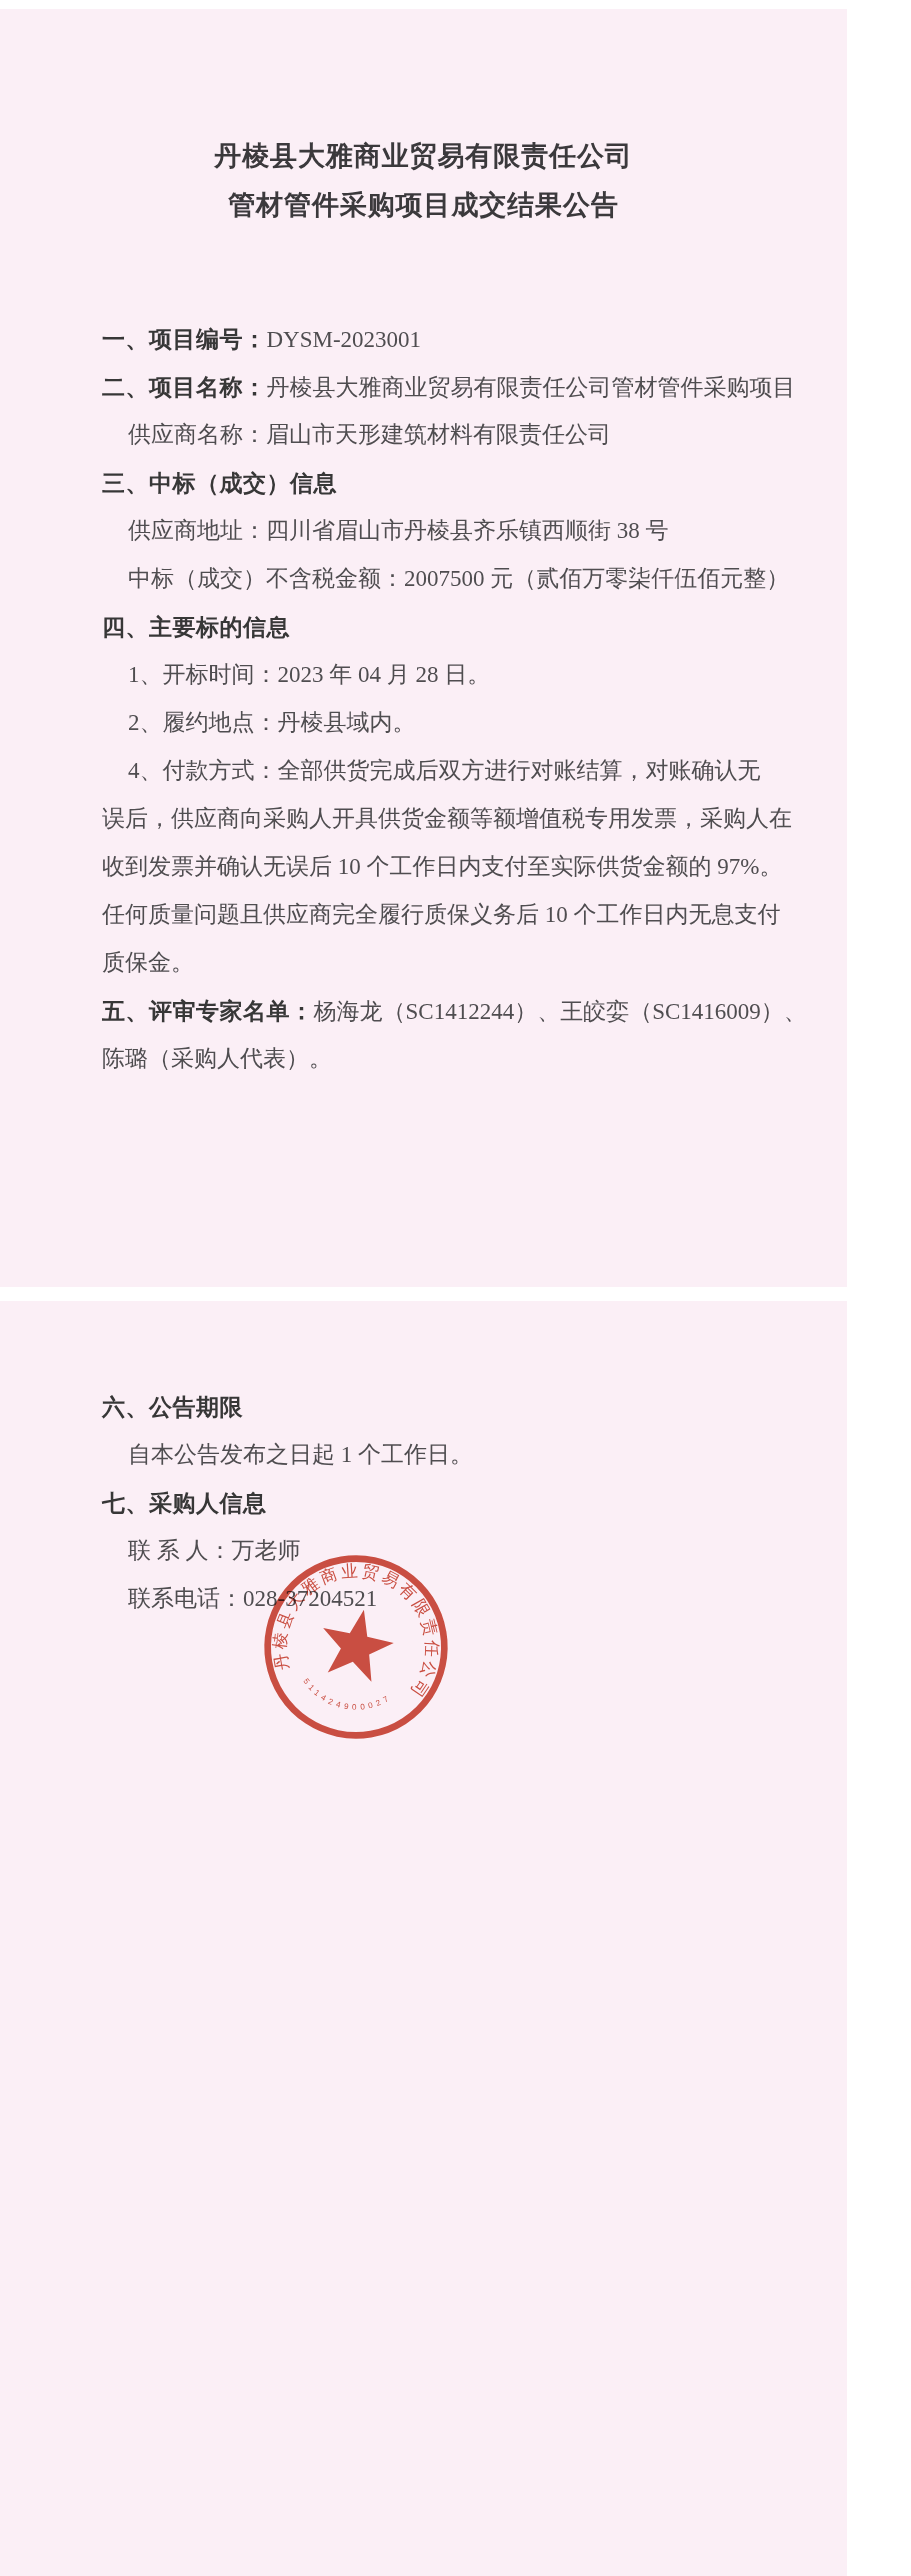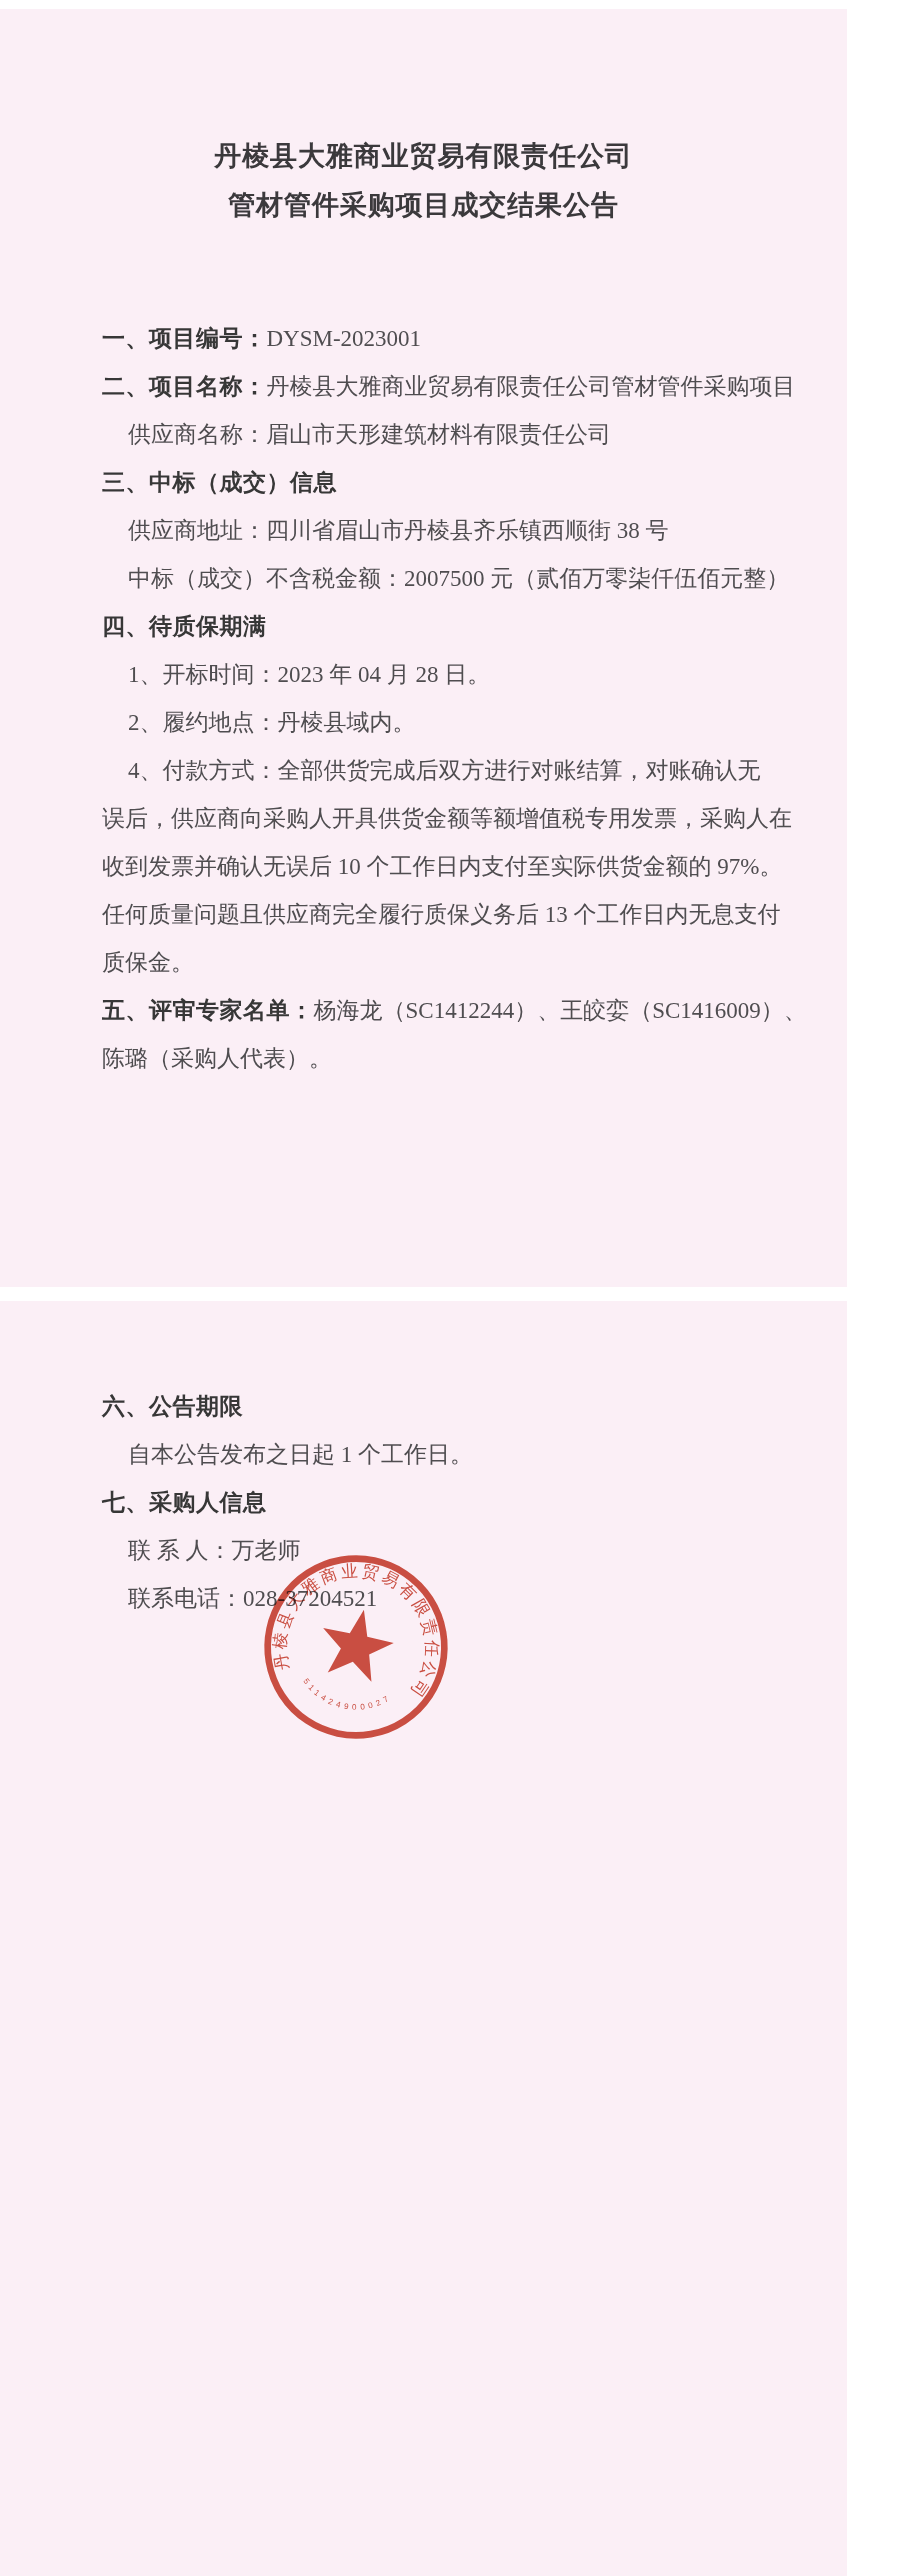--- a/index.html
+++ b/index.html
@@ -34,21 +34,21 @@
     font-size:23px;
     line-height:48px;
     height:48px;
     padding-left:102px;
     white-space:pre;
     color:#4f4d50;
   }
   .line.ind1{padding-left:128px;}
   .seg{font-family:Liberation Serif, serif;}
   .seg.bold{
-    font-family:Liberation Serif, serif;
+    font-family:Liberation Sans, sans-serif;
     font-weight:700;
     color:#373737;
     letter-spacing:0.5px;
   }
   .seal{
     position:absolute;
     left:261px;
     top:251px;
     width:190px;
     height:190px;
@@ -69,27 +69,27 @@
       <div class="doc-title">丹棱县大雅商业贸易有限责任公司</div>
       <div class="doc-title">管材管件采购项目成交结果公告</div>
     </div>
     <div class="lines lines-p1">
         <div class="line ind0"><span class="seg bold">一、项目编号：</span><span class="seg">DYSM-2023001</span></div>
         <div class="line ind0"><span class="seg bold">二、项目名称：</span><span class="seg">丹棱县大雅商业贸易有限责任公司管材管件采购项目</span></div>
         <div class="line ind1"><span class="seg">供应商名称：眉山市天形建筑材料有限责任公司</span></div>
         <div class="line ind0"><span class="seg bold">三、中标（成交）信息</span></div>
         <div class="line ind1"><span class="seg">供应商地址：四川省眉山市丹棱县齐乐镇西顺街 38 号</span></div>
         <div class="line ind1"><span class="seg">中标（成交）不含税金额：2007500 元（贰佰万零柒仟伍佰元整）</span></div>
-        <div class="line ind0"><span class="seg bold">四、待质保期满</span></div>
+        <div class="line ind0"><span class="seg bold">四、主要标的信息</span></div>
         <div class="line ind1"><span class="seg">1、开标时间：2023 年 04 月 28 日。</span></div>
         <div class="line ind1"><span class="seg">2、履约地点：丹棱县域内。</span></div>
         <div class="line ind1"><span class="seg">4、付款方式：全部供货完成后双方进行对账结算，对账确认无</span></div>
         <div class="line ind0"><span class="seg">误后，供应商向采购人开具供货金额等额增值税专用发票，采购人在</span></div>
         <div class="line ind0"><span class="seg">收到发票并确认无误后 10 个工作日内支付至实际供货金额的 97%。</span></div>
-        <div class="line ind0"><span class="seg">任何质量问题且供应商完全履行质保义务后 13 个工作日内无息支付</span></div>
+        <div class="line ind0"><span class="seg">任何质量问题且供应商完全履行质保义务后 10 个工作日内无息支付</span></div>
         <div class="line ind0"><span class="seg">质保金。</span></div>
         <div class="line ind0"><span class="seg bold">五、评审专家名单：</span><span class="seg">杨海龙（SC1412244）、王皎娈（SC1416009）、</span></div>
         <div class="line ind0"><span class="seg">陈璐（采购人代表）。</span></div>
       </div>
   </div>
 
   <div class="page-gap"></div>
 
   <div class="page page-2">
     <div class="lines lines-p2">

